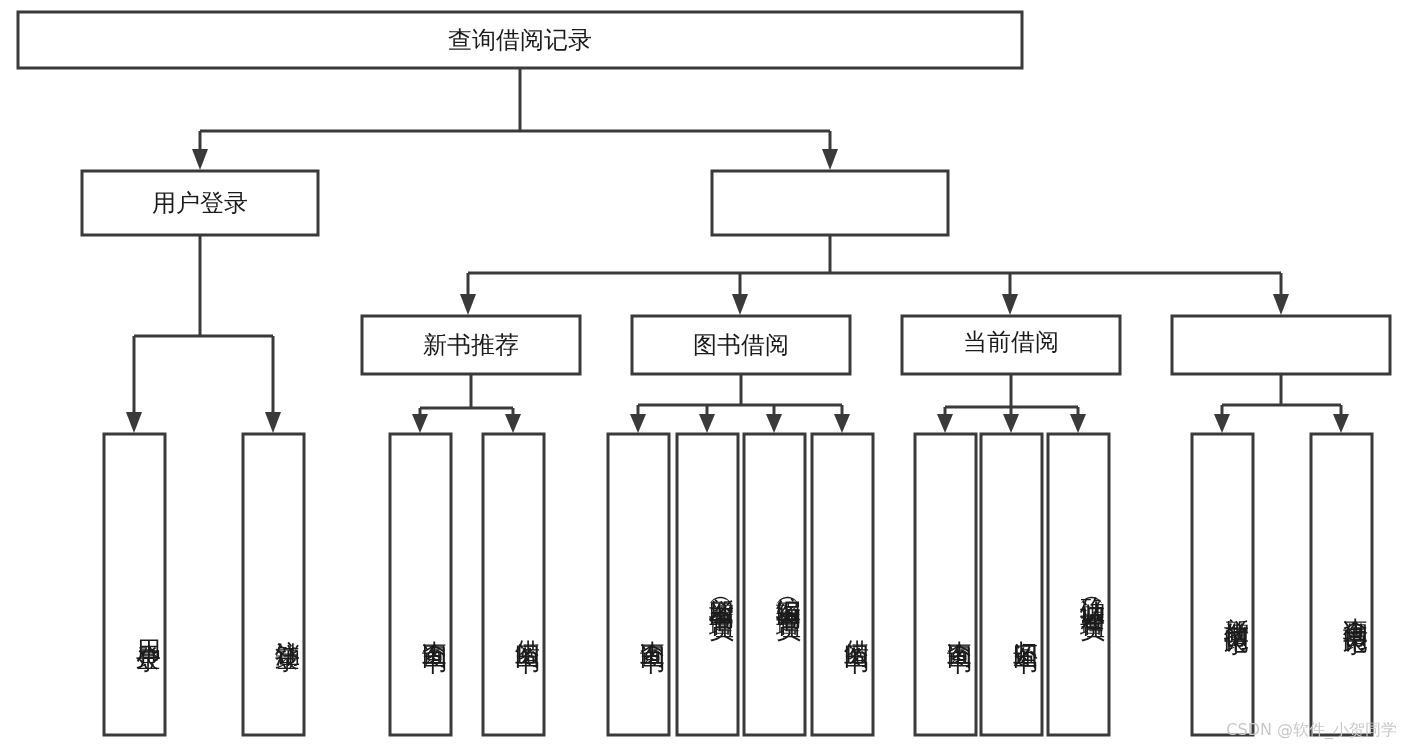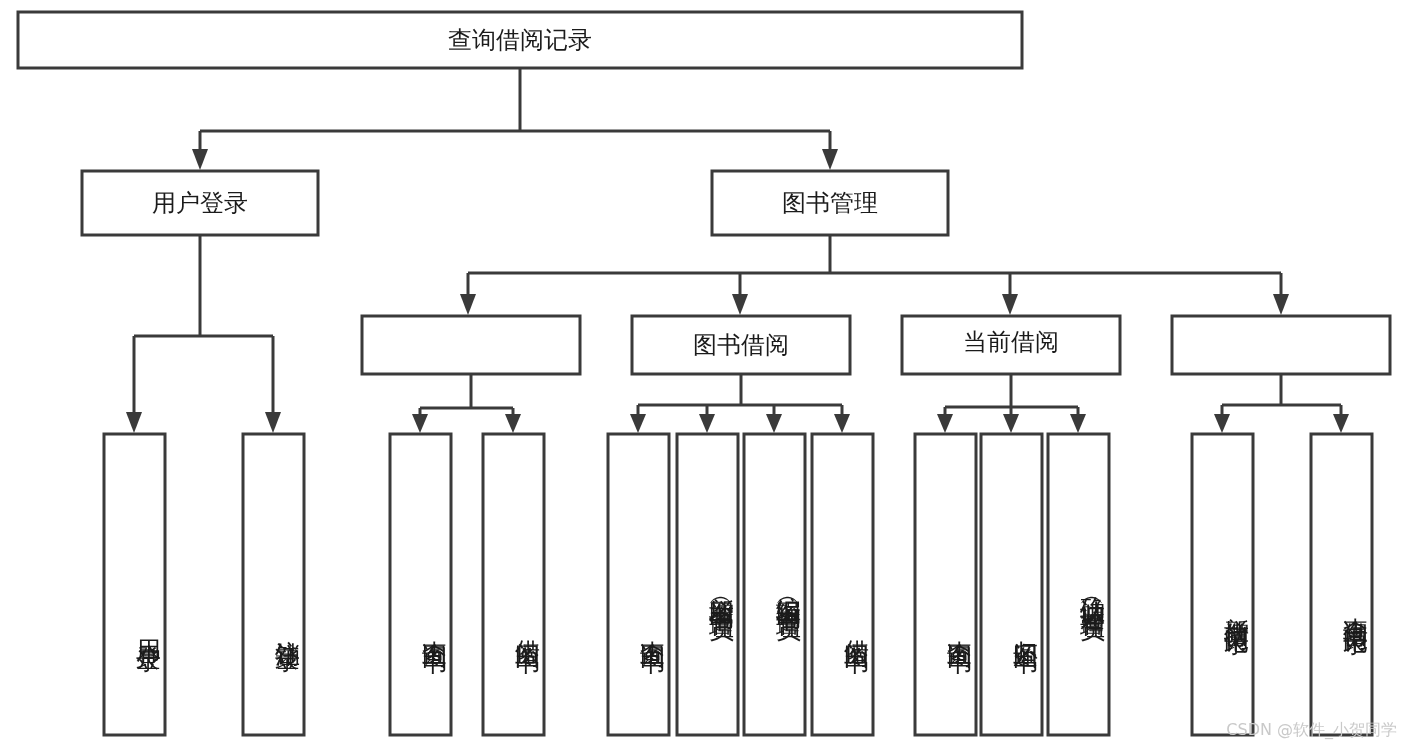--- a/index.html
+++ b/index.html
@@ -176,22 +176,22 @@
       <path class="conn" d="M1222,405 L1222,414"></path>
       <polygon class="arrowhead" points="1214,414 1230,414 1222,433"></polygon>
       <path class="conn" d="M1341,405 L1341,414"></path>
       <polygon class="arrowhead" points="1333,414 1349,414 1341,433"></polygon>
     </g>
   </svg>
 
   <div class="node-label h-label" style="left:18px; top:12px; width:1004px; height:56px;">查询借阅记录</div>
 
   <div class="node-label h-label" style="left:82px; top:171px; width:236px; height:64px;">用户登录</div>
-  <div class="node-label h-label" style="left:712px; top:171px; width:236px; height:64px;">图书管理</div>
-
+
+  <div class="node-label h-label" style="left:362px; top:316px; width:218px; height:58px;">新书推荐</div>
   <div class="node-label h-label" style="left:632px; top:316px; width:218px; height:58px;border-radius:19px;">图书借阅</div>
   <div class="node-label h-label" style="left:902px; top:316px; width:218px; height:52px;">当前借阅</div>
 
   <div class="node-label v-label" style="left:104px; top:510px; width:61px; height:225px;">用户登录</div>
   <div class="node-label v-label" style="left:243px; top:510px; width:61px; height:225px;">注销登录</div>
 
   <div class="node-label v-label" style="left:390px; top:510px; width:61px; height:225px;">查询图书</div>
   <div class="node-label v-label" style="left:483px; top:510px; width:61px; height:225px;">借阅图书</div>
 
   <div class="node-label v-label" style="left:608px; top:510px; width:61px; height:225px;">查询图书</div>

